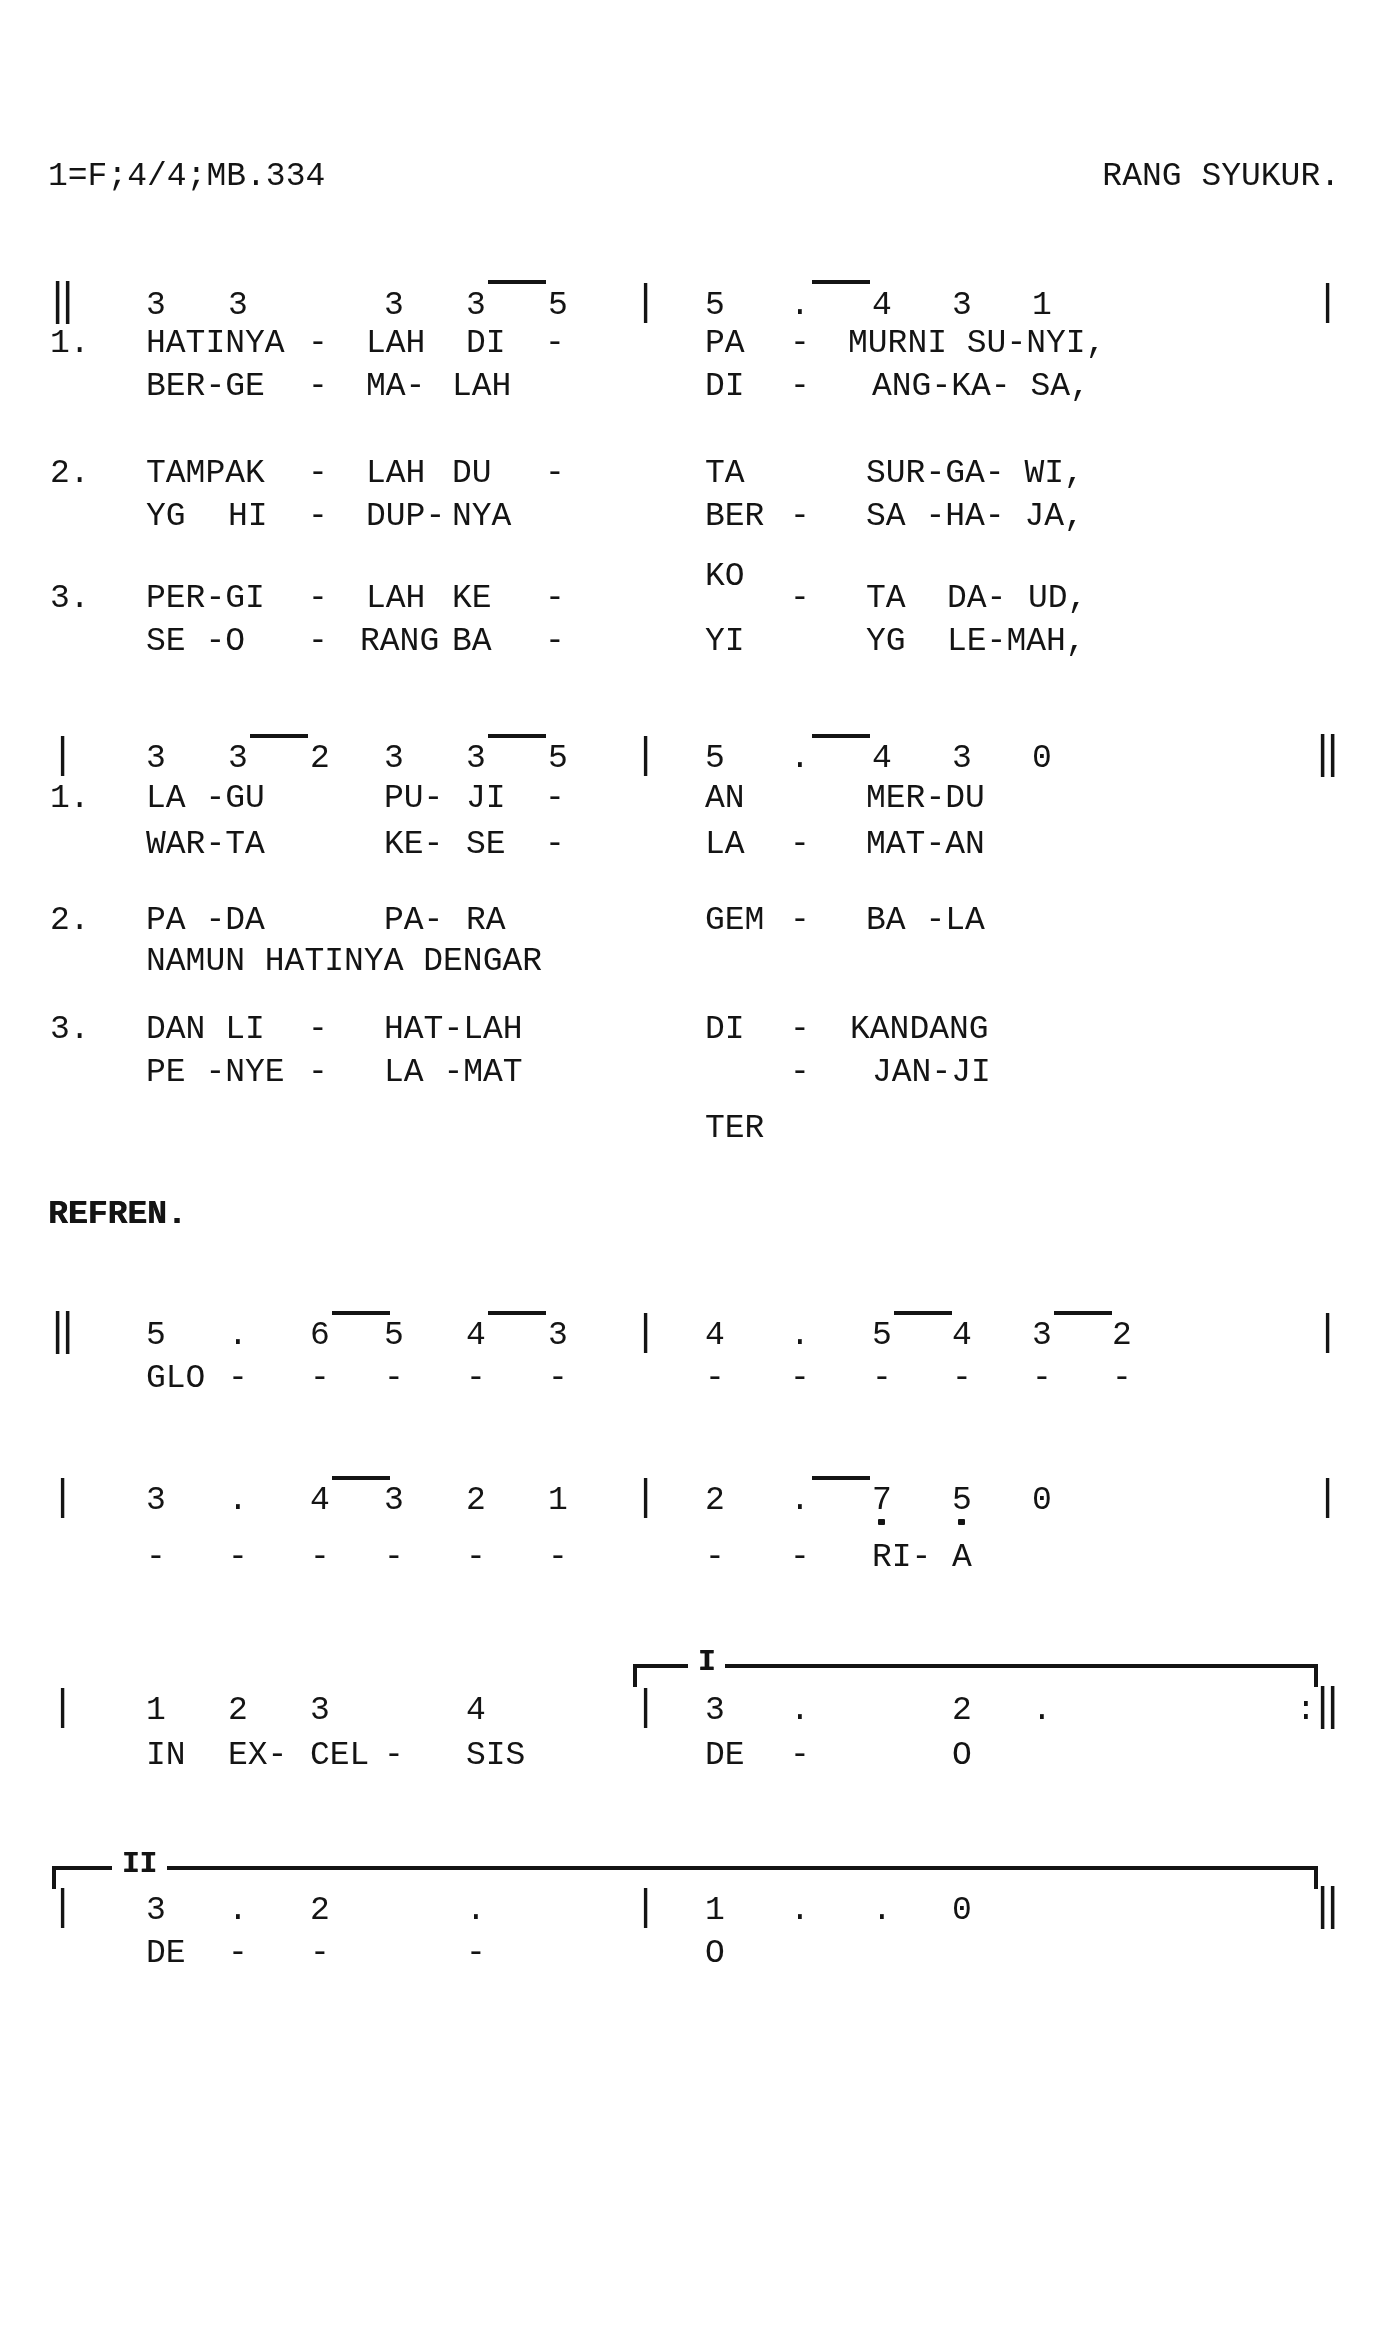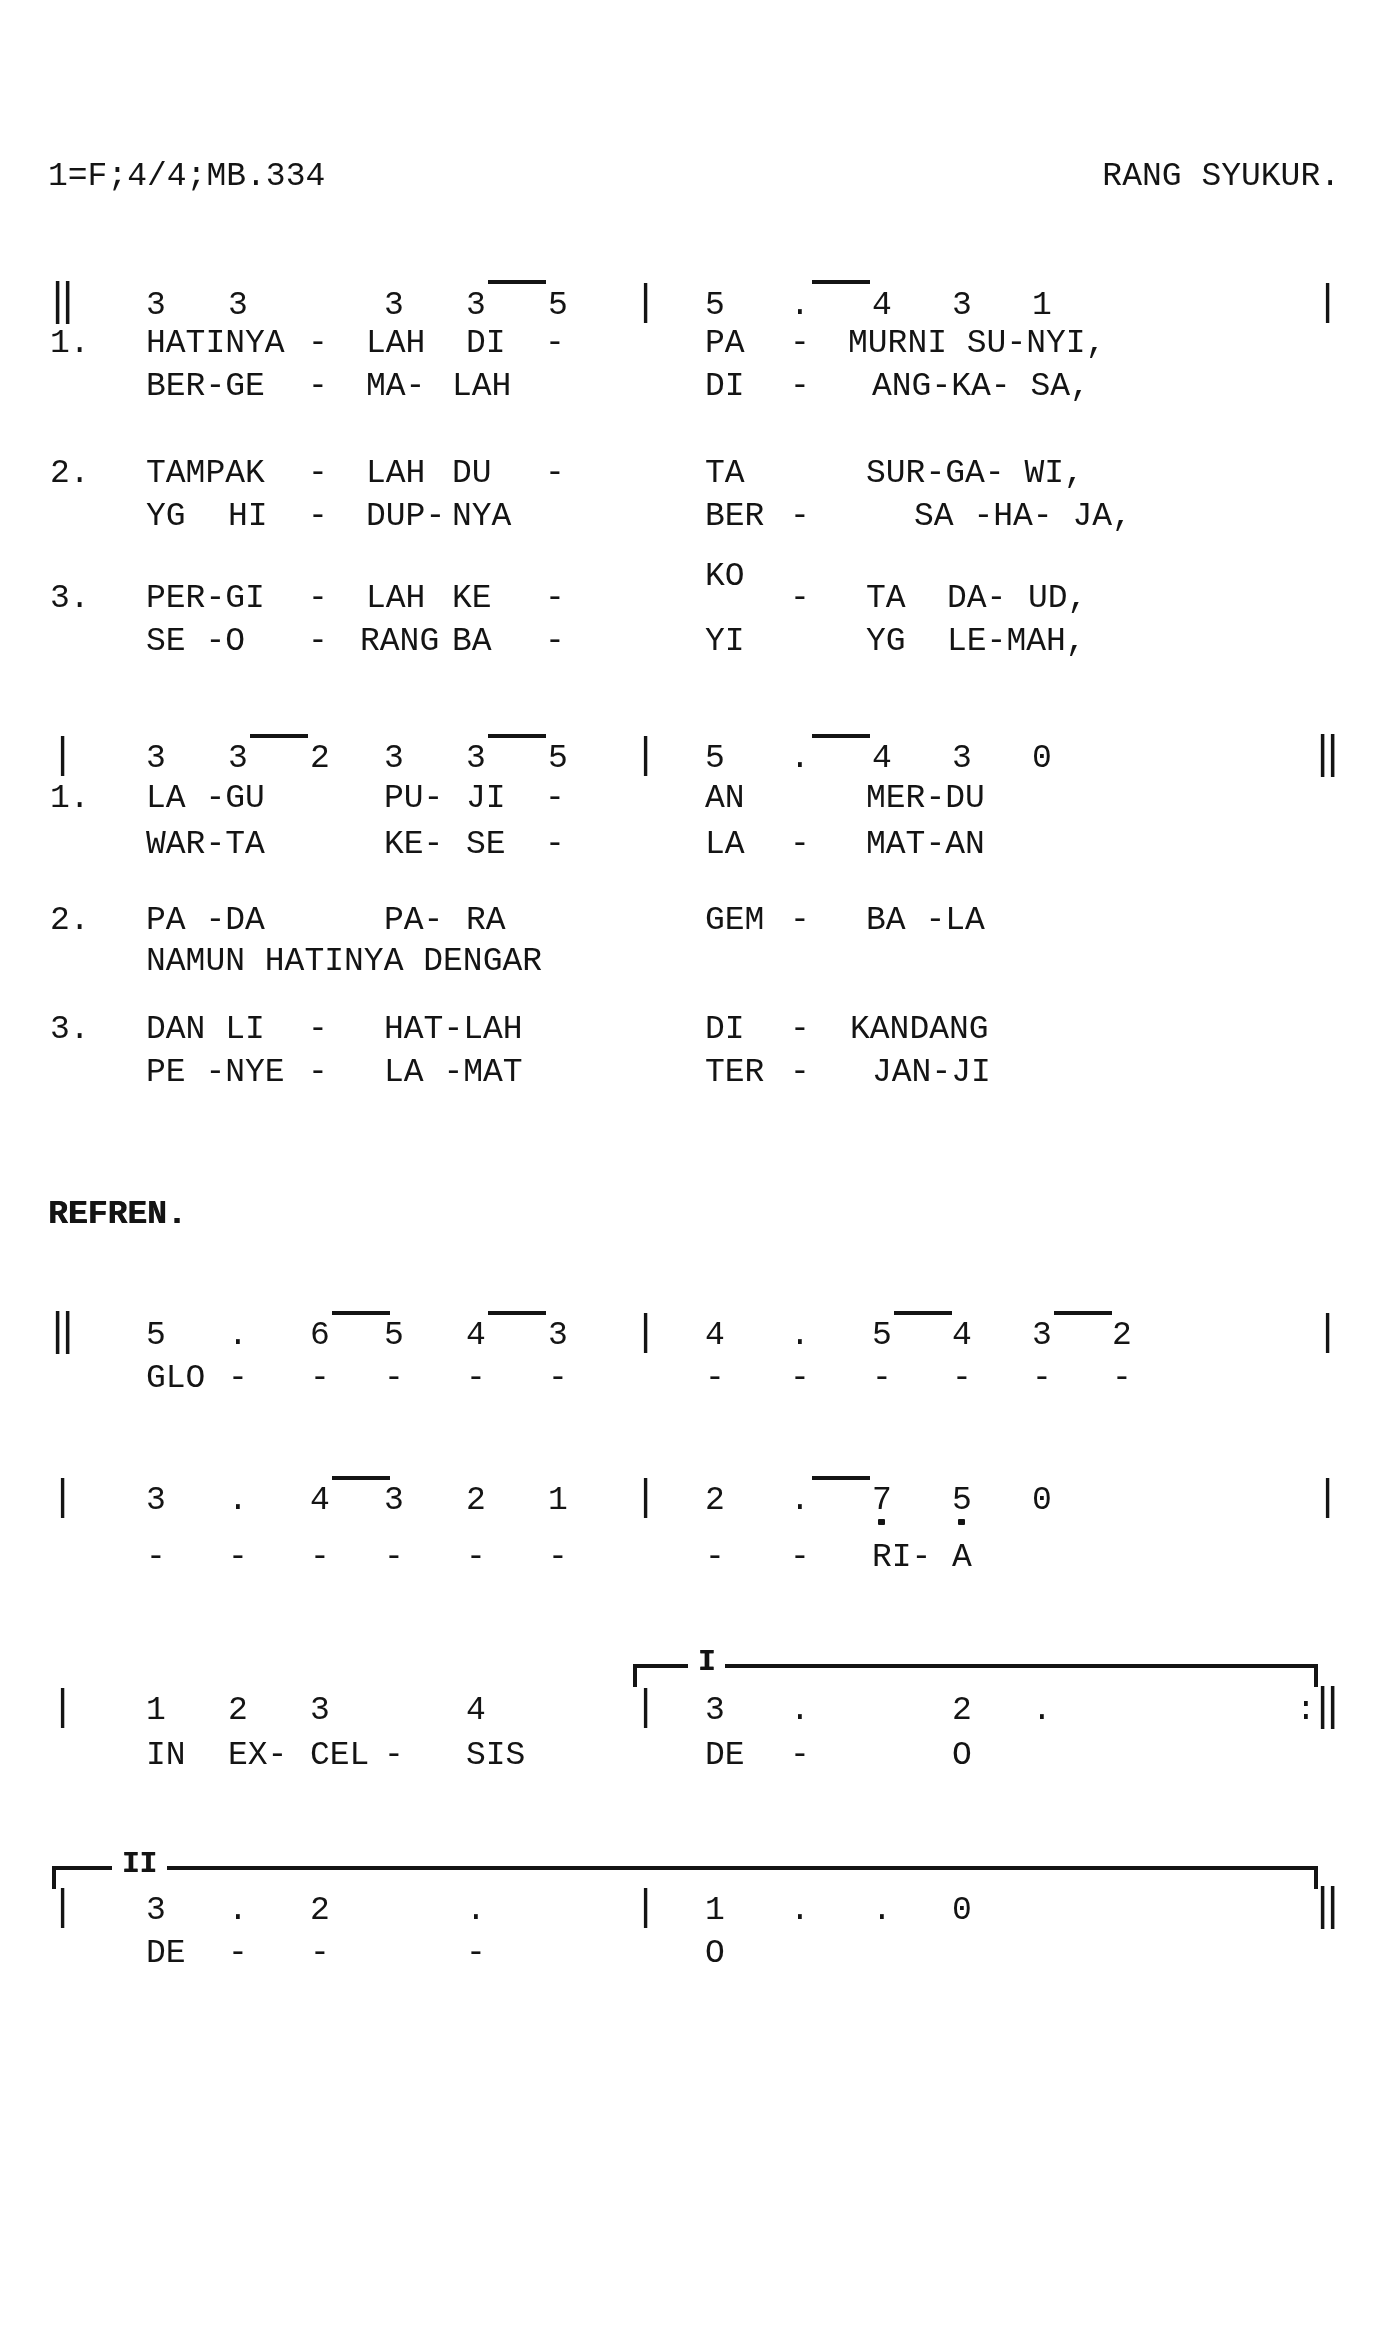--- a/index.html
+++ b/index.html
@@ -76,21 +76,21 @@
       <span class="tok" style="left: 545px; top: 457px;">-</span>
       <span class="tok" style="left: 705px; top: 457px;">TA</span>
       <span class="tok" style="left: 866px; top: 457px;">SUR-GA- WI,</span>
       <span class="tok" style="left: 146px; top: 500px;">YG</span>
       <span class="tok" style="left: 228px; top: 500px;">HI</span>
       <span class="tok" style="left: 308px; top: 500px;">-</span>
       <span class="tok" style="left: 366px; top: 500px;">DUP-</span>
       <span class="tok" style="left: 452px; top: 500px;">NYA</span>
       <span class="tok" style="left: 705px; top: 500px;">BER</span>
       <span class="tok" style="left: 790px; top: 500px;">-</span>
-      <span class="tok" style="left: 866px; top: 500px; margin-left: 48px;">SA -HA- JA,</span>
+      <span class="tok" style="left: 866px; top: 500px;">SA -HA- JA,</span>
       <span class="tok" style="left: 50px; top: 582px;">3.</span>
       <span class="tok" style="left: 146px; top: 582px;">PER-GI</span>
       <span class="tok" style="left: 308px; top: 582px;">-</span>
       <span class="tok" style="left: 366px; top: 582px;">LAH</span>
       <span class="tok" style="left: 452px; top: 582px;">KE</span>
       <span class="tok" style="left: 545px; top: 582px;">-</span>
       <span class="tok" style="left: 705px; top: 560px;">KO</span>
       <span class="tok" style="left: 790px; top: 582px;">-</span>
       <span class="tok" style="left: 866px; top: 582px;">TA</span>
       <span class="tok" style="left: 947px; top: 582px;">DA-</span>
@@ -142,21 +142,21 @@
       <span class="tok" style="left: 50px; top: 1013px;">3.</span>
       <span class="tok" style="left: 146px; top: 1013px;">DAN LI</span>
       <span class="tok" style="left: 308px; top: 1013px;">-</span>
       <span class="tok" style="left: 384px; top: 1013px;">HAT-LAH</span>
       <span class="tok" style="left: 705px; top: 1013px;">DI</span>
       <span class="tok" style="left: 790px; top: 1013px;">-</span>
       <span class="tok" style="left: 850px; top: 1013px;">KANDANG</span>
       <span class="tok" style="left: 146px; top: 1056px;">PE -NYE</span>
       <span class="tok" style="left: 308px; top: 1056px;">-</span>
       <span class="tok" style="left: 384px; top: 1056px;">LA -MAT</span>
-      <span class="tok" style="left: 705px; top: 1056px;">TER</span>
+      <span class="tok" style="left: 705px; top: 1112px;">TER</span>
       <span class="tok" style="left: 790px; top: 1056px;">-</span>
       <span class="tok" style="left: 872px; top: 1056px;">JAN-JI</span>
       <span class="tok bar" style="left: 50px; top: 1312px;">‖</span>
       <span class="tok" style="left: 146px; top: 1319px;">5</span>
       <span class="tok" style="left: 228px; top: 1319px;">.</span>
       <span class="tok" style="left: 310px; top: 1319px;">6</span>
       <span class="tok" style="left: 384px; top: 1319px;">5</span>
       <span class="tok" style="left: 466px; top: 1319px;">4</span>
       <span class="tok" style="left: 548px; top: 1319px;">3</span>
       <span class="tok bar" style="left: 633px; top: 1312px;">|</span>

